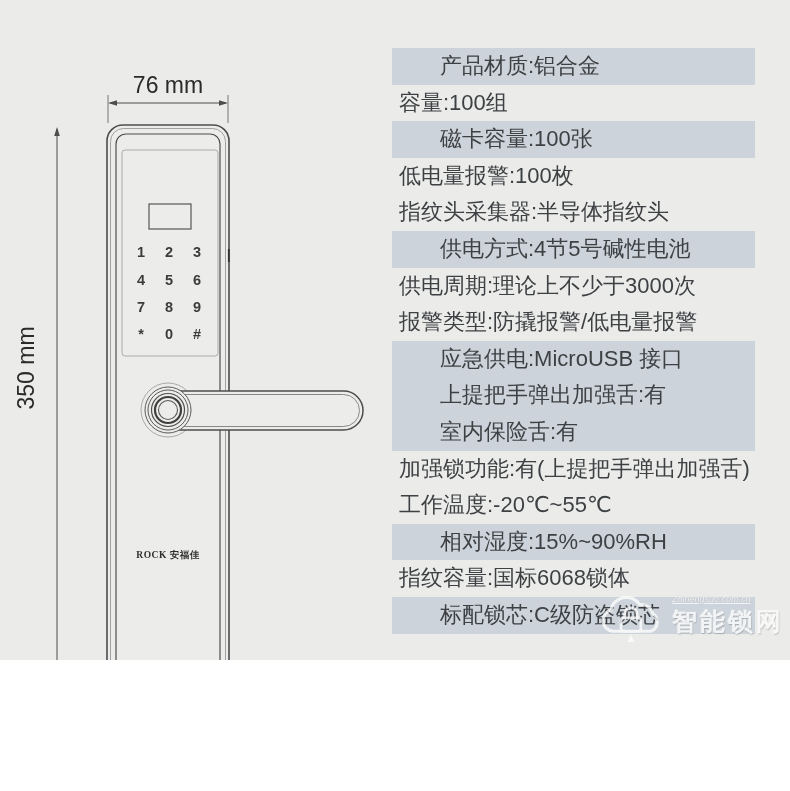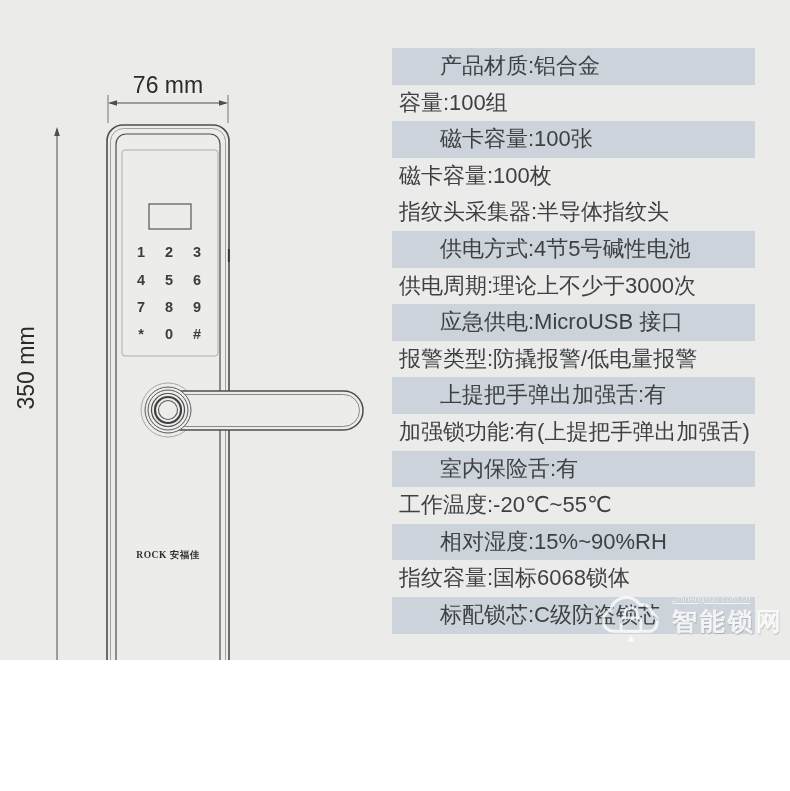--- a/index.html
+++ b/index.html
@@ -104,29 +104,29 @@
     <text class="brand-label" x="168" y="558" text-anchor="middle">ROCK 安福佳</text>
 
     <line x1="131" y1="683.5" x2="159" y2="683.5" stroke="#333333" stroke-width="2.4"></line>
     <line x1="176" y1="683.5" x2="188" y2="683.5" stroke="#333333" stroke-width="2.4"></line>
   </svg>
 
   <div class="spec-table">
     <div class="spec-row shaded">产品材质:铝合金</div>
     <div class="spec-row">容量:100组</div>
     <div class="spec-row shaded">磁卡容量:100张</div>
-    <div class="spec-row">磁卡容量:100枚</div>
+    <div class="spec-row">低电量报警:100枚</div>
     <div class="spec-row">指纹头采集器:半导体指纹头</div>
     <div class="spec-row shaded">供电方式:4节5号碱性电池</div>
     <div class="spec-row">供电周期:理论上不少于3000次</div>
+    <div class="spec-row">报警类型:防撬报警/低电量报警</div>
     <div class="spec-row shaded">应急供电:MicroUSB 接口</div>
-    <div class="spec-row">报警类型:防撬报警/低电量报警</div>
     <div class="spec-row shaded">上提把手弹出加强舌:有</div>
+    <div class="spec-row shaded">室内保险舌:有</div>
     <div class="spec-row">加强锁功能:有(上提把手弹出加强舌)</div>
-    <div class="spec-row shaded">室内保险舌:有</div>
     <div class="spec-row">工作温度:-20℃~55℃</div>
     <div class="spec-row shaded">相对湿度:15%~90%RH</div>
     <div class="spec-row">指纹容量:国标6068锁体</div>
     <div class="spec-row shaded">标配锁芯:C级防盗锁芯</div>
   </div>
 
   <div class="watermark">
     <svg width="72" height="56" viewBox="0 0 80 62">
       <path d="M21,48 a12,12 0 0 1 -2,-23.6 a17,15 0 0 1 32,-6 a13,13 0 0 1 14.5,10.2 a11,11 0 0 1 -2.5,19.4 z" fill="none" stroke="rgba(255,255,255,.95)" stroke-width="3.4" stroke-linejoin="round"></path>
       <path d="M34,33 v-4 a7,7 0 0 1 14,0 v4" fill="none" stroke="rgba(255,255,255,.95)" stroke-width="3"></path>

